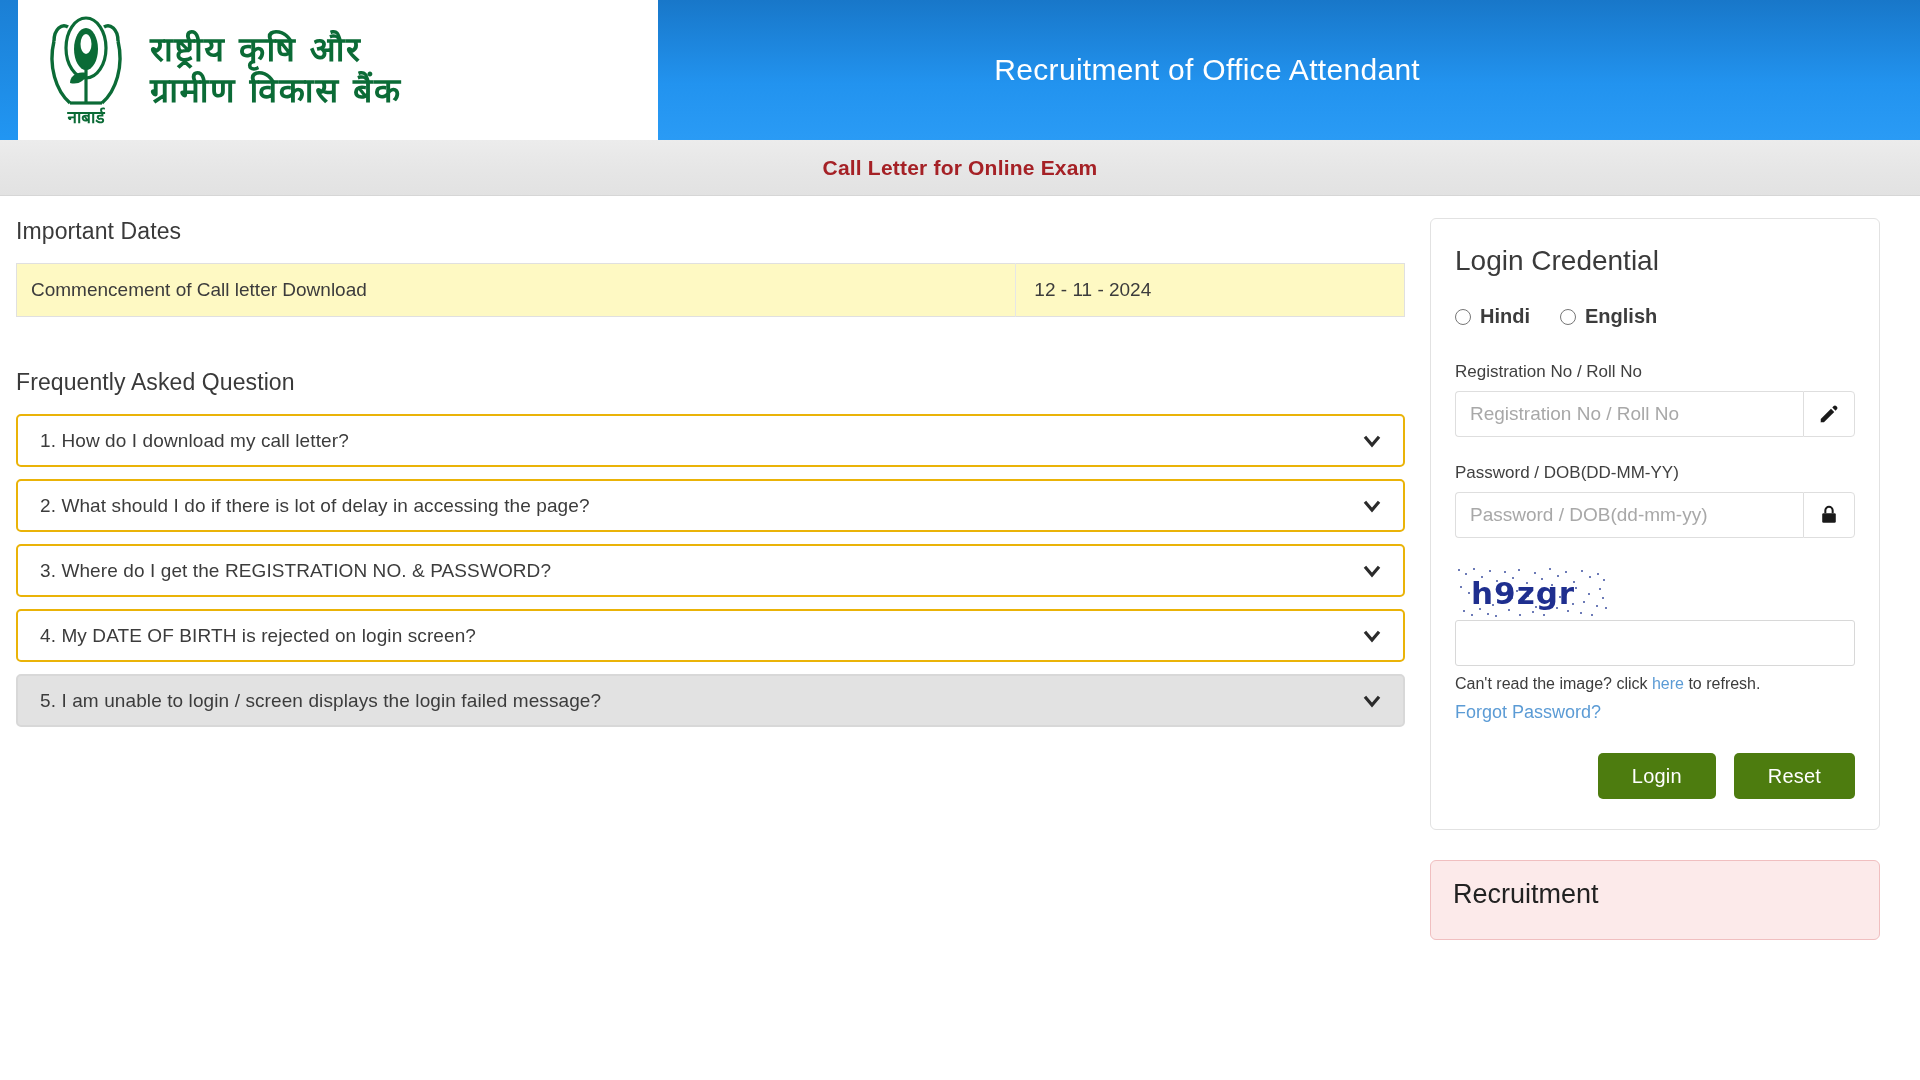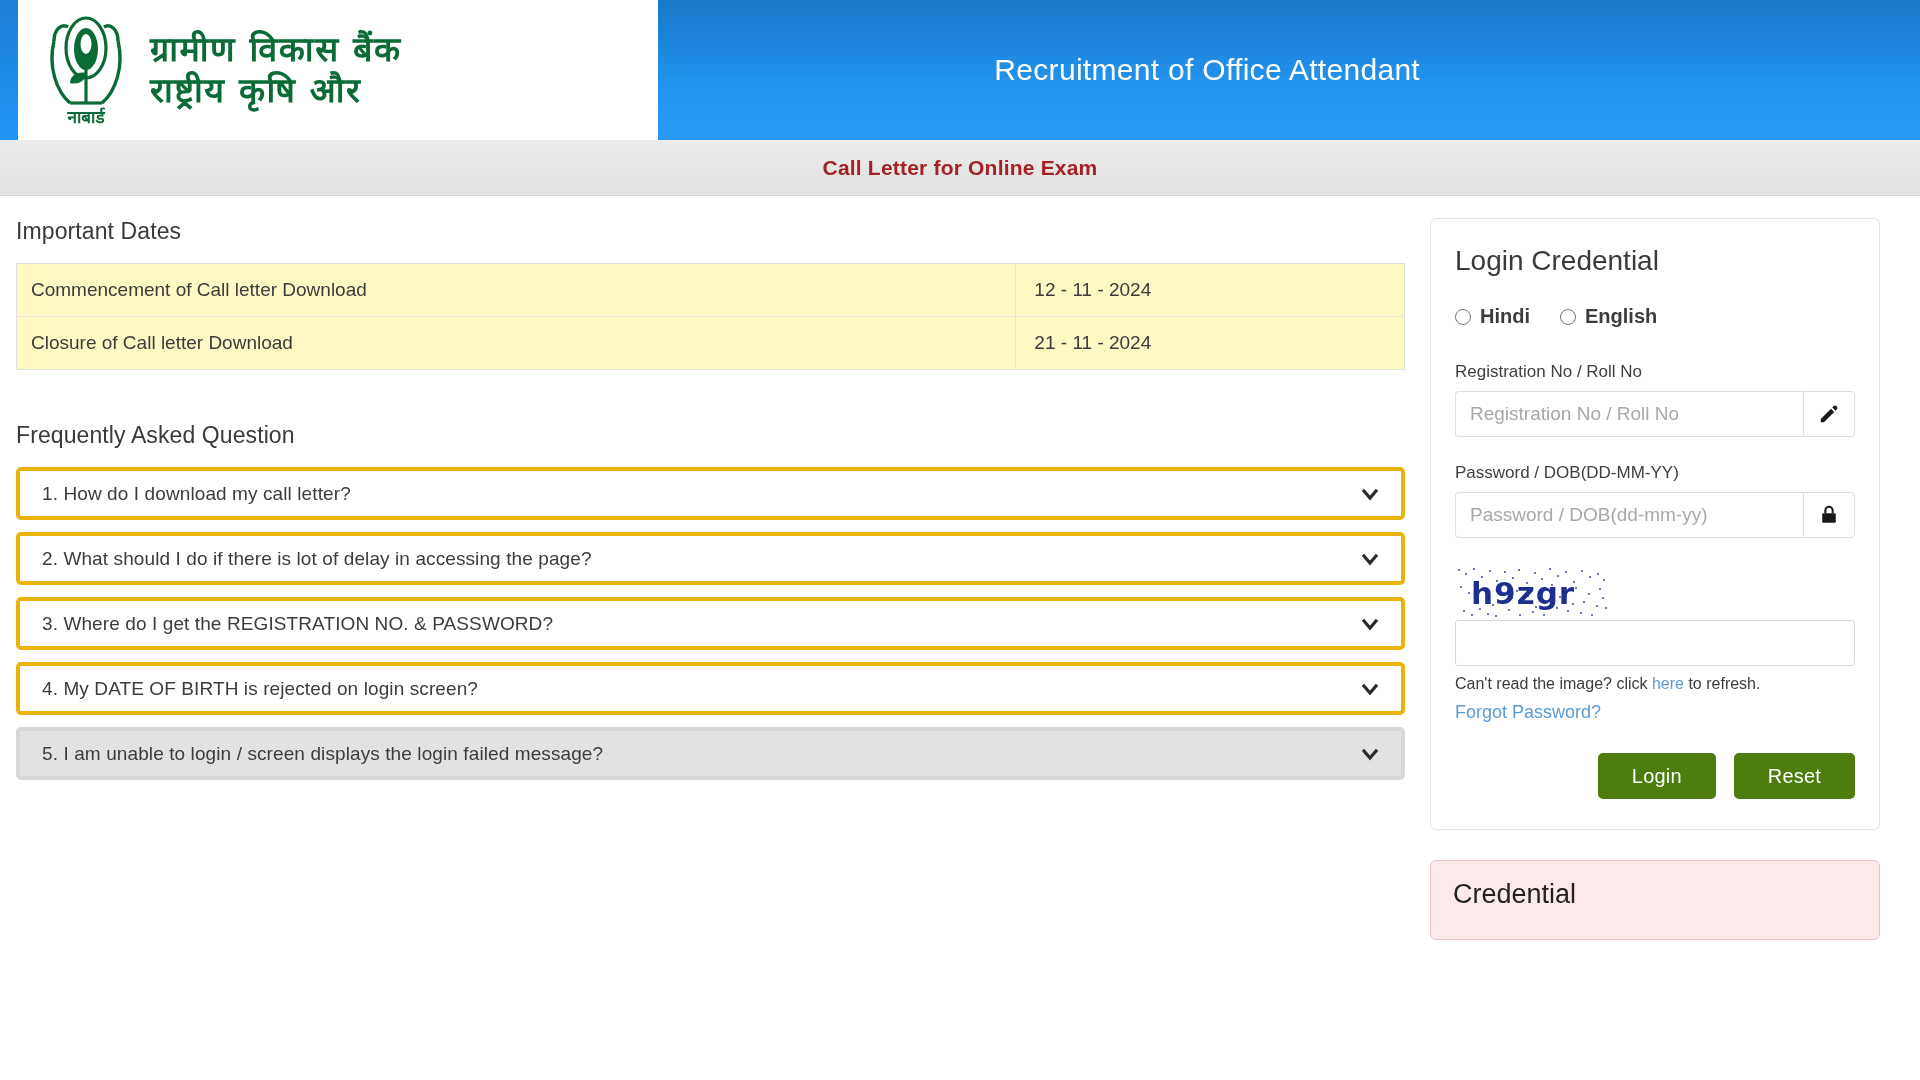--- a/index.html
+++ b/index.html
@@ -133,21 +133,21 @@
   .dates-table tr:last-child td { border-bottom: none; }
   .dates-table td.label-cell { width: 72%; }
   .dates-table td.value-cell {
     border-left: 1px solid #e6e6e6;
     padding-left: 18px;
   }
 
   
   .faq-list { display: flex; flex-direction: column; gap: 12px; }
   .faq-item {
-    border: 4px solid #eab308;
+    border: 2px solid #eab308;
     border-radius: 5px;
     background: #ffffff;
     height: 53px;
     display: flex;
     align-items: center;
     justify-content: space-between;
     padding: 0 20px 0 22px;
     cursor: pointer;
   }
   .faq-item.active { background: #e2e2e2; border-color: #d8d8d8; }
@@ -329,22 +329,22 @@
         <ellipse cx="46" cy="37" rx="20" ry="30" fill="none" stroke="#0b6b36" stroke-width="3.2"></ellipse>
         <ellipse cx="46" cy="38" rx="12" ry="21" fill="#0b6b36"></ellipse>
         <ellipse cx="46" cy="33" rx="5.5" ry="10" fill="#ffffff"></ellipse>
         <path d="M46 55 L46 92" stroke="#0b6b36" stroke-width="3.2"></path>
         <path d="M46 62 C36 60 30 66 30 72 C38 74 45 70 46 64 Z" fill="#0b6b36"></path>
         <path d="M30 92 L62 92" stroke="#0b6b36" stroke-width="3.2"></path>
         <text x="46" y="112" font-family="DejaVu Sans, sans-serif" font-size="17" font-weight="700" fill="#0b6b36" text-anchor="middle">नाबार्ड</text>
       </svg>
     </div>
     <div class="logo-text">
+      <div class="logo-line">राष्ट्रीय कृषि और</div>
       <div class="logo-line">ग्रामीण विकास बैंक</div>
-      <div class="logo-line">राष्ट्रीय कृषि और</div>
     </div>
   </div>
 
   <div class="header-banner">
     <div class="header-title">Recruitment of Office Attendant</div>
   </div>
 </div>
 
 <div class="subheader">
   <div class="subheader-title">Call Letter for Online Exam</div>
@@ -354,24 +354,20 @@
 
   <div class="left-col">
 
     <div class="section-title">Important Dates</div>
 
     <table class="dates-table">
       <tbody>
         <tr>
           <td class="label-cell">Commencement of Call letter Download</td>
           <td class="value-cell">12 - 11 - 2024</td>
-        </tr>
-        <tr>
-          <td class="label-cell">Closure of Call letter Download</td>
-          <td class="value-cell">21 - 11 - 2024</td>
         </tr>
       </tbody>
     </table>
 
     <div class="section-title faq">Frequently Asked Question</div>
 
     <div class="faq-list">
 
       <div class="faq-item">
         <span class="faq-q">1. How do I download my call letter?</span>
@@ -534,17 +530,17 @@
       </div>
 
       <div class="btn-row">
         <button class="btn">Login</button>
         <button class="btn">Reset</button>
       </div>
 
     </div>
 
     <div class="disclaimer">
-      <div class="disclaimer-title">Credential</div>
+      <div class="disclaimer-title">Recruitment</div>
     </div>
 
   </div>
 </div>
 
 </body></html>

